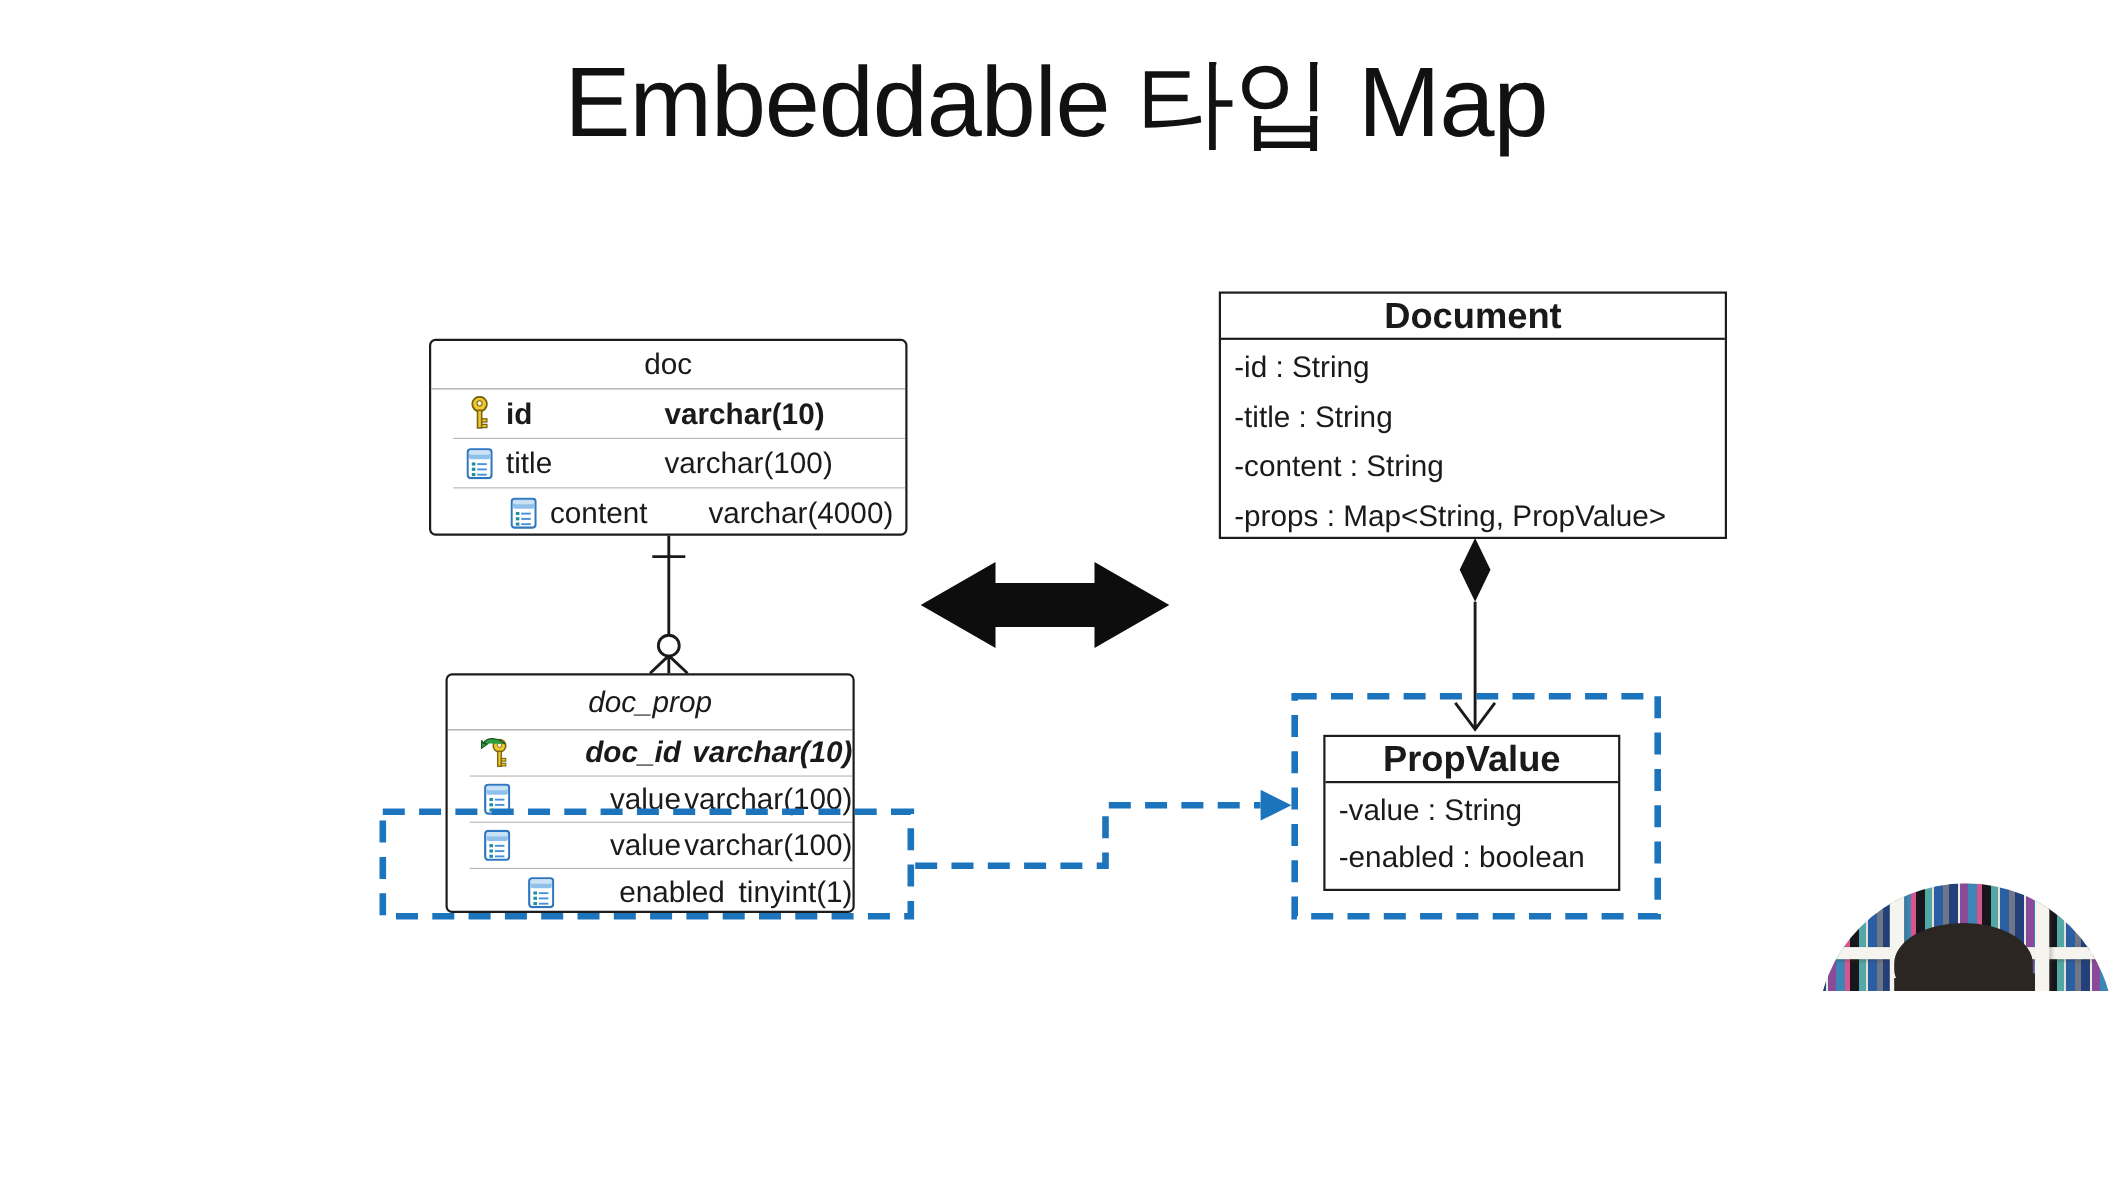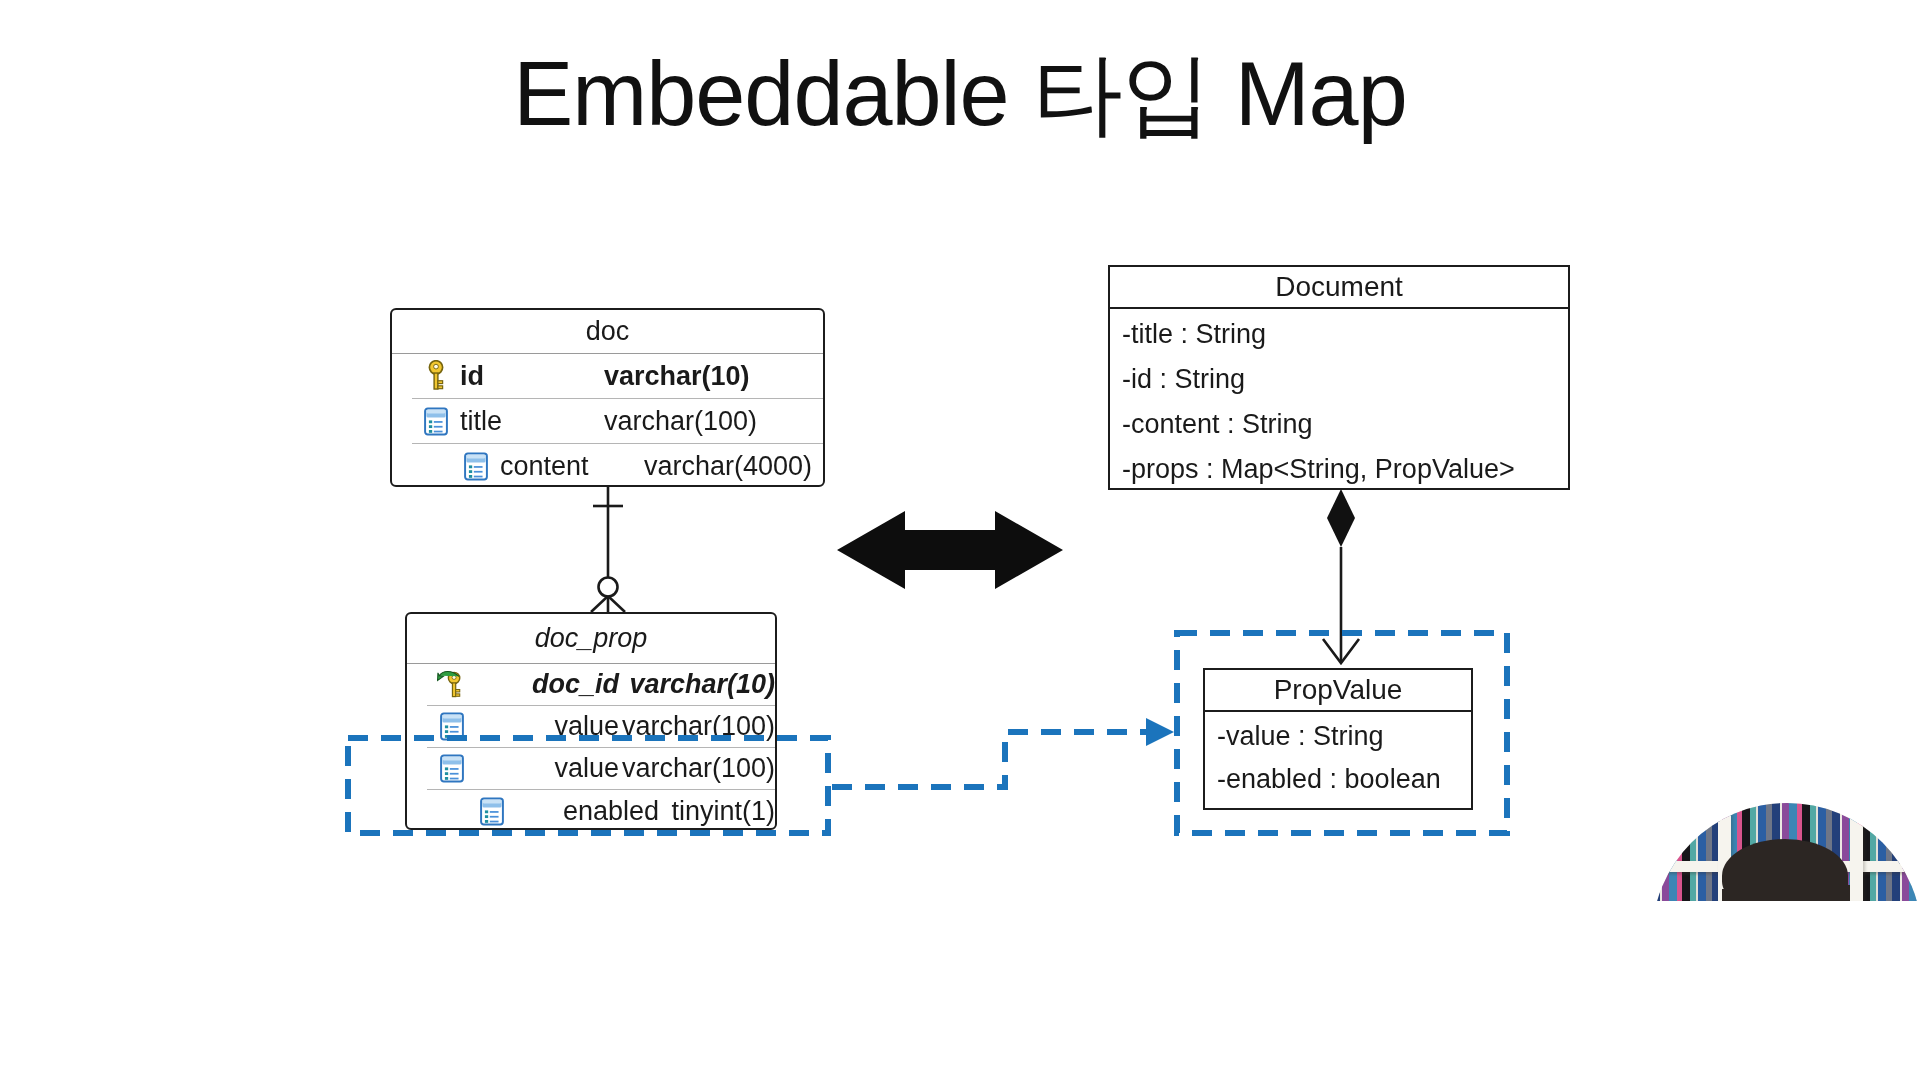--- a/index.html
+++ b/index.html
@@ -33,22 +33,22 @@
   #doc-table .thead{height:44px;}
   #doc-table .trow{height:45px;}
   #docprop-table{left:405px;top:612px;width:372px;height:218px;}
   #docprop-table .thead{height:50px;font-style:italic;}
   #docprop-table .trow{height:42px;grid-template-columns:50px 142px 1fr;text-align:right;}
   
   .uml-class{
     position:absolute;background:#fff;border:2.5px solid #1c1c1c;box-sizing:border-box;
   }
   .uml-class .uhead{
-    display:flex;align-items:center;justify-content:center;font-weight:normal;
-    font-size:28px;border-bottom:2px solid #1c1c1c;box-sizing:border-box;
+    display:flex;align-items:center;justify-content:center;font-weight:bold;
+    font-size:33px;border-bottom:2px solid #1c1c1c;box-sizing:border-box;
   }
   .uml-class .ubody{padding:3px 0 0 12px;font-size:27px;}
   .uml-class .attr{white-space:nowrap;}
   #document-class{left:1108px;top:265px;width:462px;height:225px;}
   #document-class .uhead{height:42px;}
   #document-class .attr{line-height:45px;}
   #propvalue-class{left:1203px;top:668px;width:270px;height:142px;}
   #propvalue-class .uhead{height:42px;}
   #propvalue-class .attr{line-height:43px;}
   
@@ -220,22 +220,22 @@
         </svg>
       </span>
       <span>enabled</span>
       <span>tinyint(1)</span>
     </div>
   </div>
 
   <div class="uml-class" id="document-class">
     <div class="uhead">Document</div>
     <div class="ubody">
+      <div class="attr">-id : String</div>
       <div class="attr">-title : String</div>
-      <div class="attr">-id : String</div>
       <div class="attr">-content : String</div>
       <div class="attr">-props : Map&lt;String, PropValue&gt;</div>
     </div>
   </div>
 
   <div class="uml-class" id="propvalue-class">
     <div class="uhead">PropValue</div>
     <div class="ubody">
       <div class="attr">-value : String</div>
       <div class="attr">-enabled : boolean</div>

